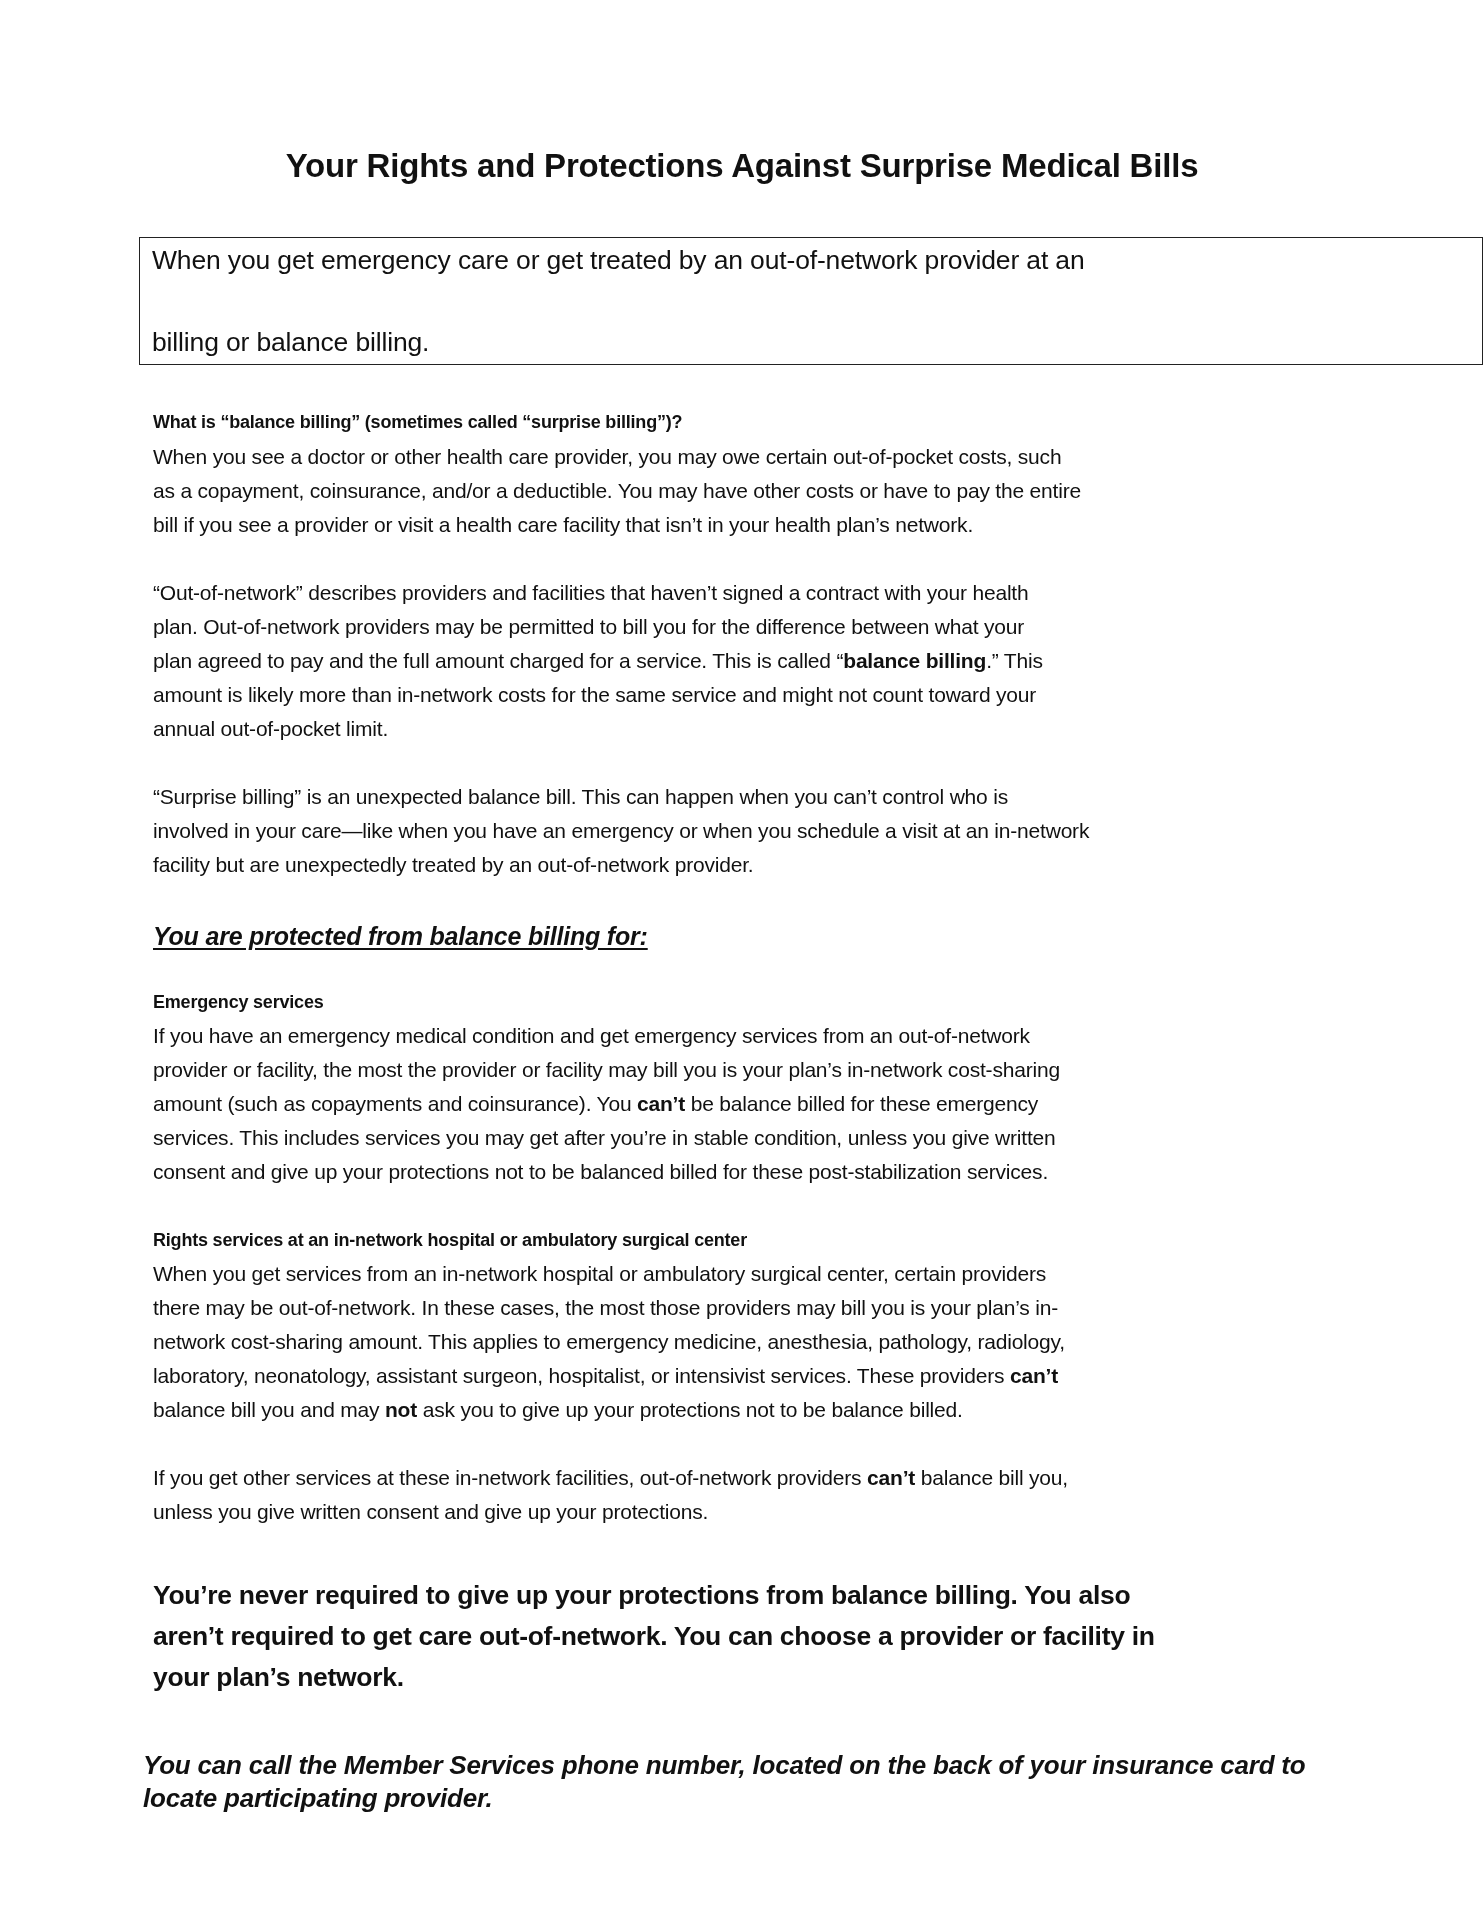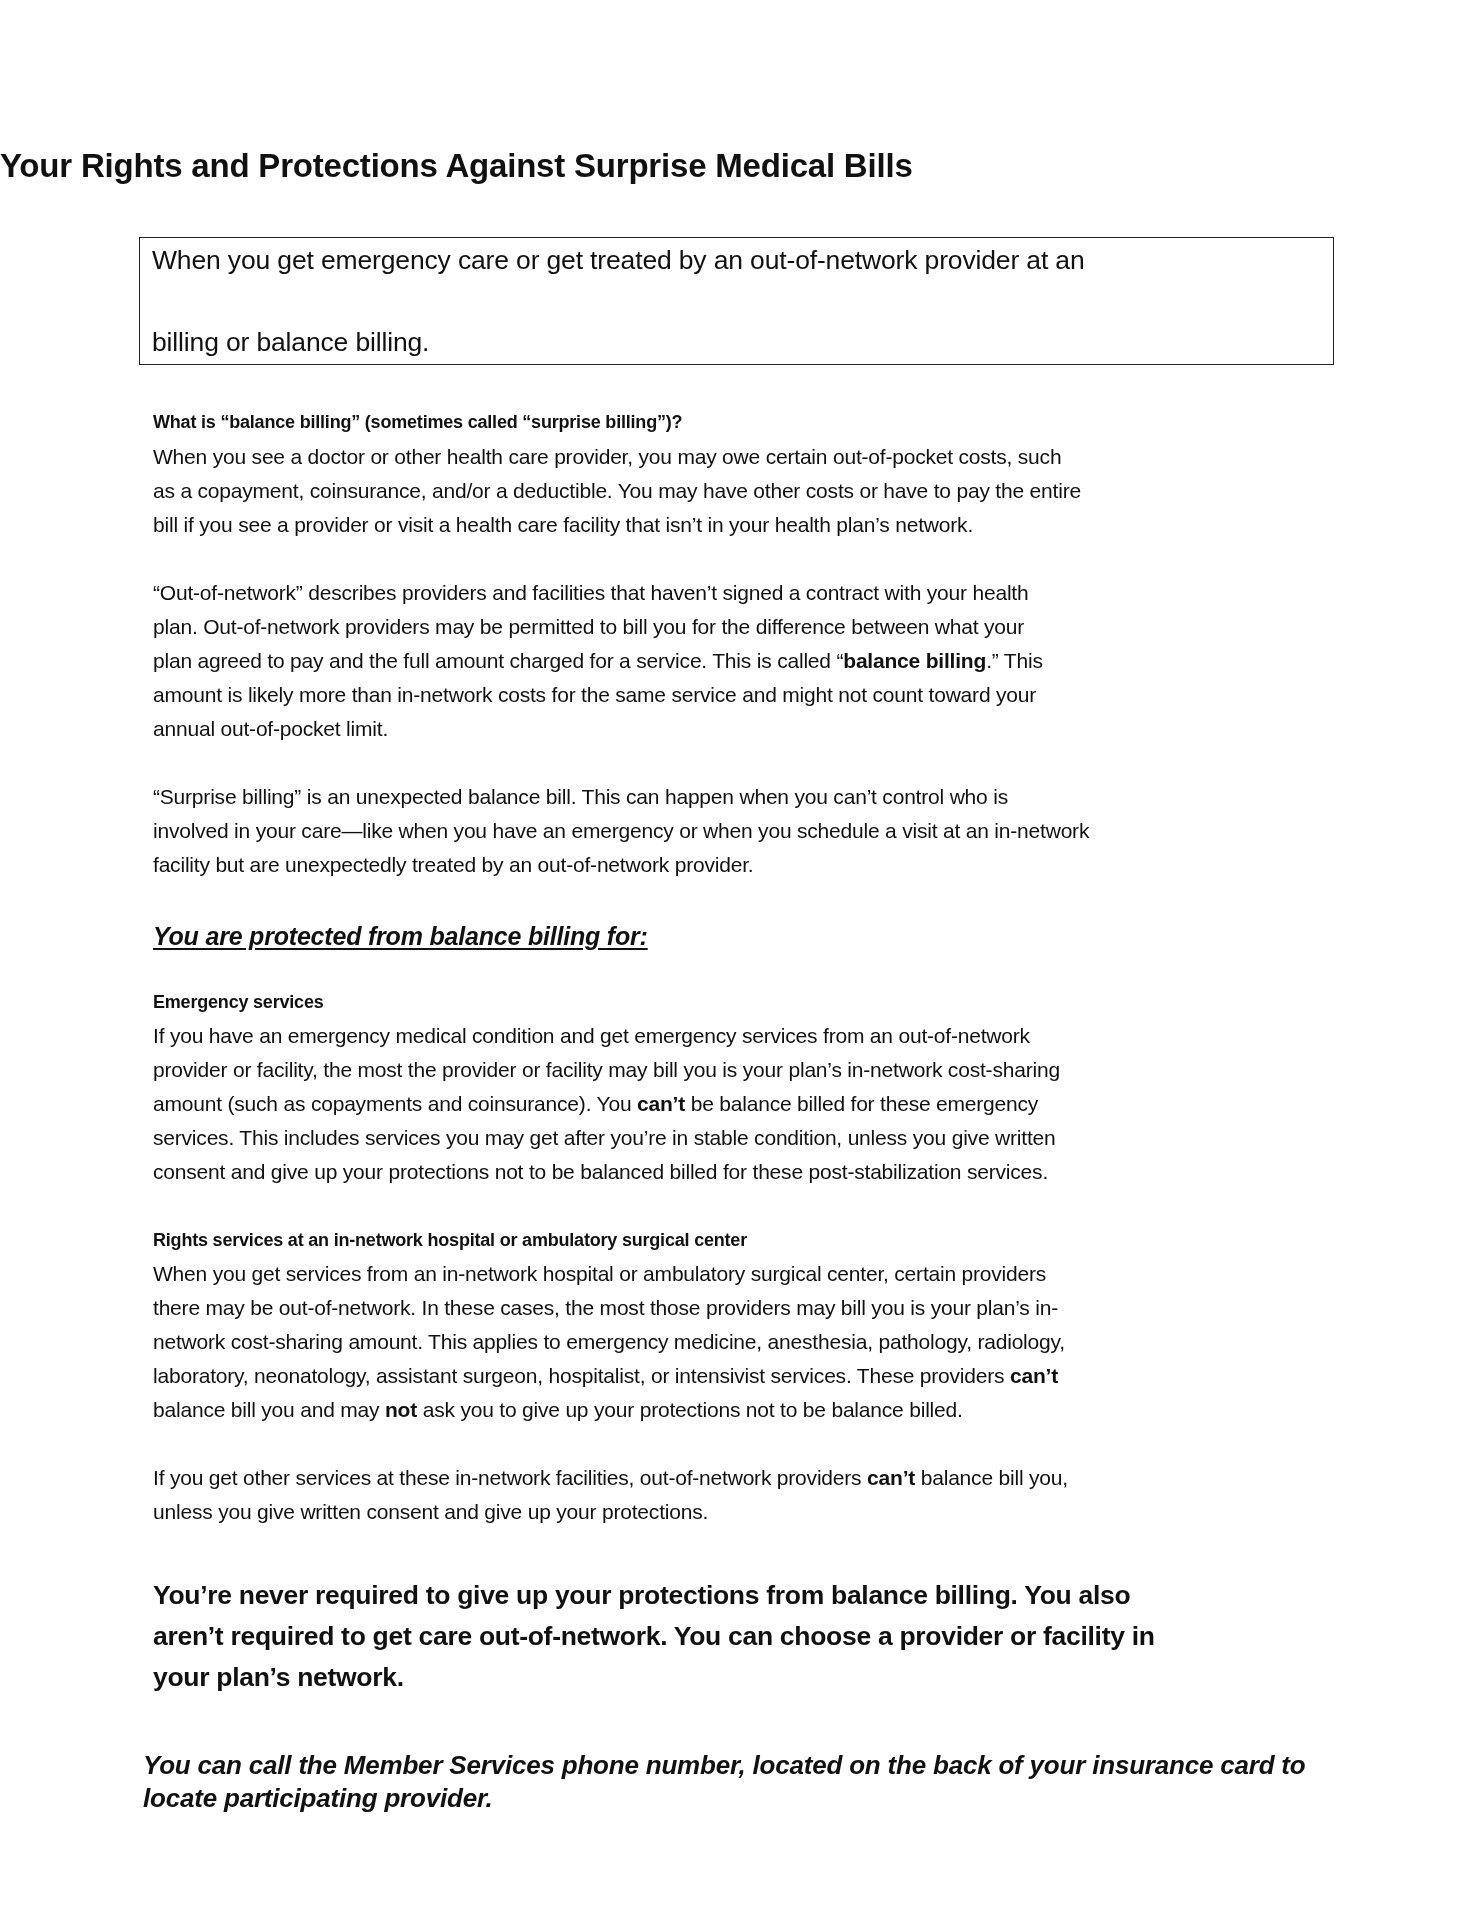--- a/index.html
+++ b/index.html
@@ -2,25 +2,25 @@
 <html><head>
 <meta charset="utf-8">
 <style>
   html, body { margin: 0; padding: 0; background: #ffffff; }
   body {
     width: 1484px; height: 1920px; position: relative; overflow: hidden;
     font-family: "Liberation Sans", sans-serif; color: #111111;
   }
   .abs { position: absolute; white-space: nowrap; }
   .title {
-    left: 0; width: 1484px; top: 146px; text-align: left;
+    left: 0; width: 1484px; top: 146px; text-align: center;
     font-weight: bold; font-size: 33px; line-height: 40px; letter-spacing: -0.2px;
   }
   .box {
-    position: absolute; left: 139px; top: 237px; width: 1195px; height: 128px;
+    position: absolute; left: 139px; top: 237px; width: 1344px; height: 128px;
     border: 1.5px solid #222; box-sizing: border-box;
   }
   .box .line { position: absolute; left: 12px; font-size: 26.5px; line-height: 40px; white-space: nowrap; letter-spacing: -0.15px; }
   .body-line { left: 153px; font-size: 21px; line-height: 34px; letter-spacing: -0.2px; }
   .h2 { left: 153px; font-size: 18px; font-weight: bold; line-height: 34px; letter-spacing: -0.2px; }
   .h-under { left: 153px; font-size: 25px; font-weight: bold; line-height: 36px; text-decoration: underline; text-underline-offset: 3px; letter-spacing: -0.2px; font-style: italic; }
   .big { left: 153px; font-size: 26.5px; font-weight: bold; line-height: 41px; letter-spacing: -0.3px; text-align: center; }
   .ital { left: 143px; font-size: 26px; font-style: italic; line-height: 33px; letter-spacing: -0.2px; font-weight: bold; }
   b { font-weight: bold; }
 </style>

